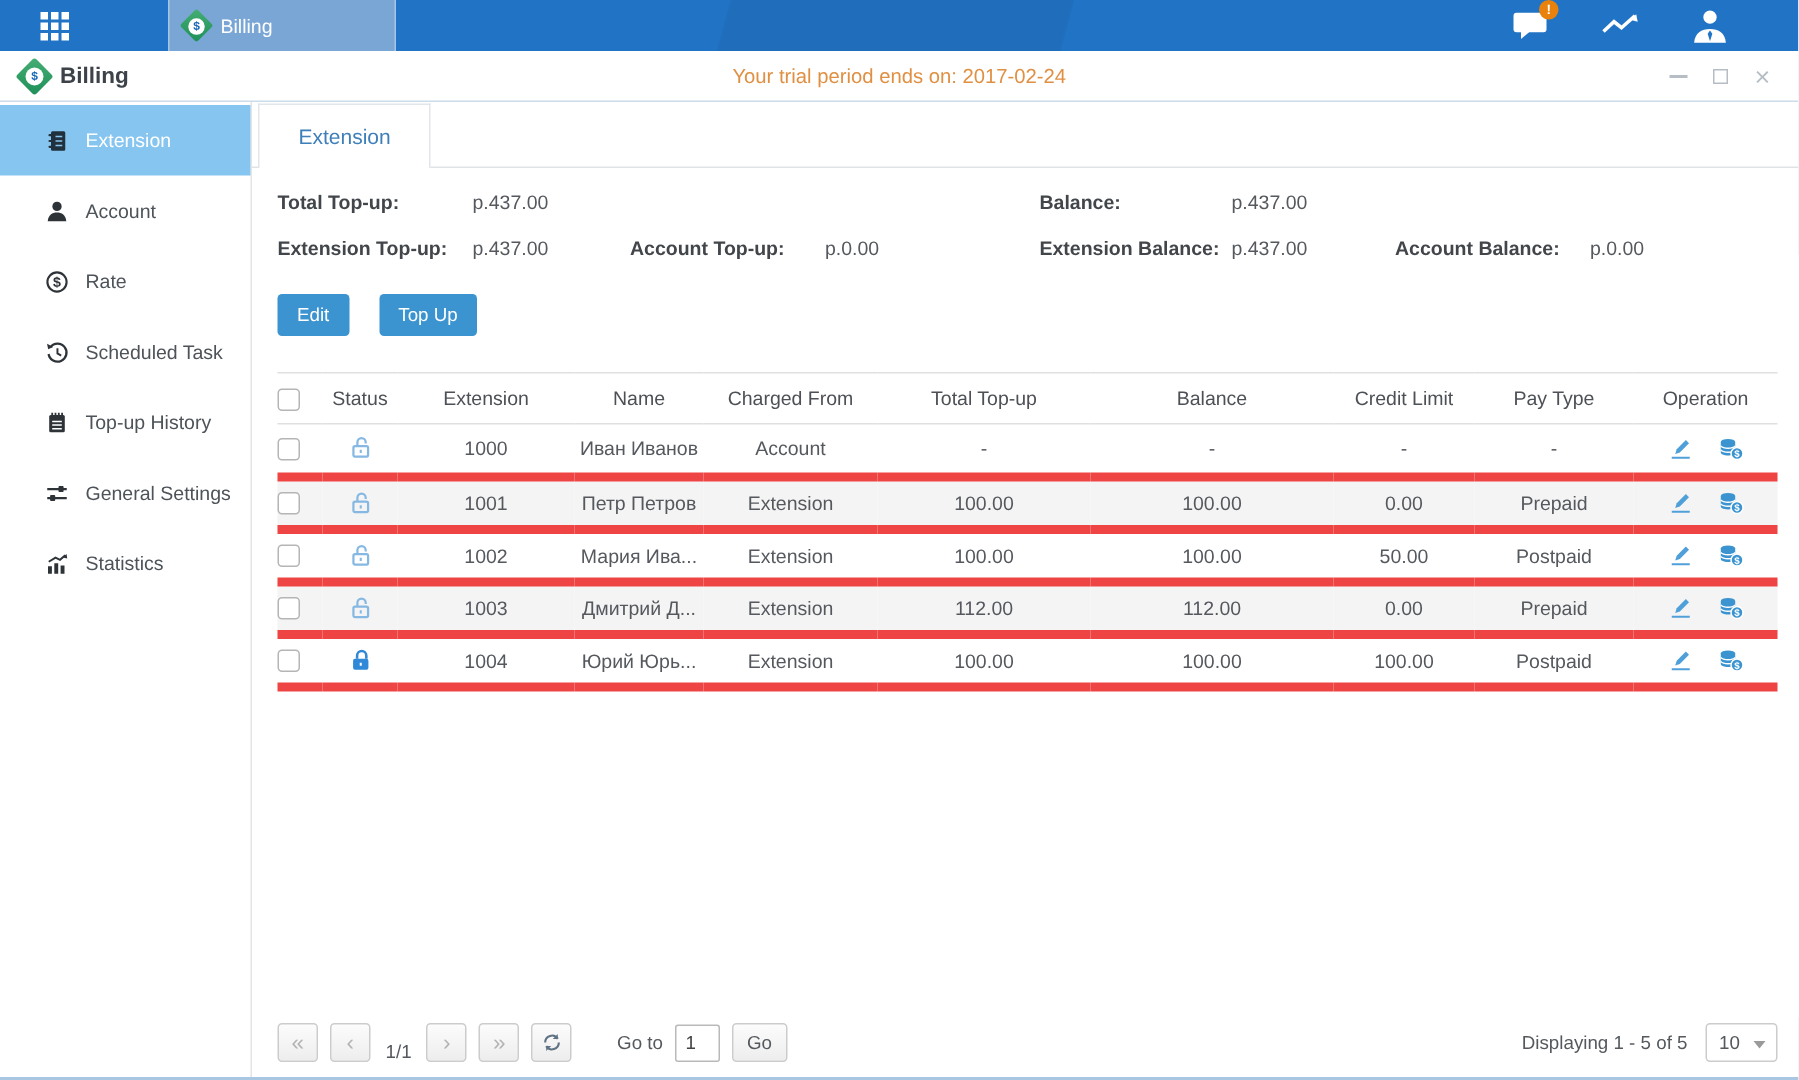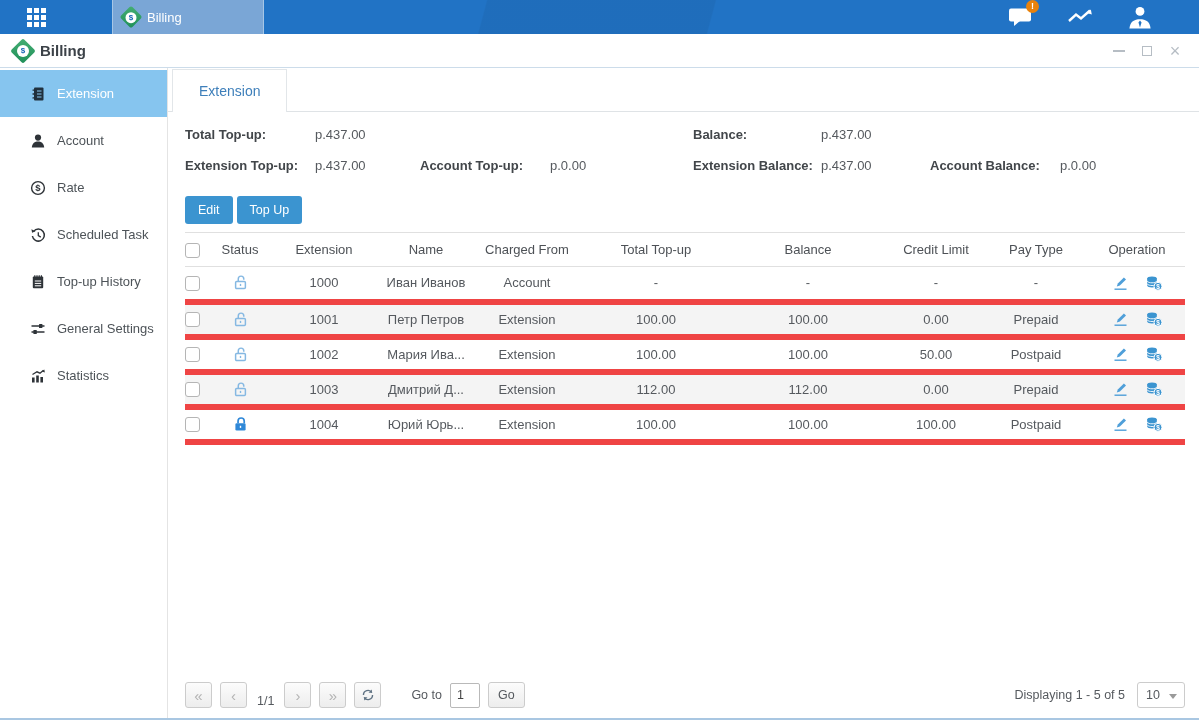--- a/index.html
+++ b/index.html
@@ -57,21 +57,21 @@
 
   
   .summary { position:relative; height:74px; font-size:13px; }
   .sum-label { position:absolute; font-weight:bold; color:#42464a; }
   .sum-value { position:absolute; color:#55595e; }
   .r1 { top:15px; } .r2 { top:46px; }
   .c1 { left:17px; } .v1 { left:147px; } .c2 { left:252px; } .v2 { left:382px; }
   .c3 { left:525px; } .v3 { left:653px; } .c4 { left:762px; } .v4 { left:892px; }
 
   
-  .actions { display:flex; gap:4px; padding:10px 15px 0 17px; margin-bottom:8px; }
+  .actions { display:flex; gap:20px; padding:10px 15px 0 17px; margin-bottom:24px; }
   .btn-blue { background:#3b94d0; color:#fff; border:none; font-size:12.5px; font-family:inherit;
               padding:0 13px; height:28px; border-radius:3px; cursor:pointer; }
 
   
   .tbl-wrap { padding:0 14px 0 17px; }
   table { width:100%; border-collapse:collapse; table-layout:fixed; font-size:13px; color:#55595e; }
   thead th { font-weight:400; color:#4d5156; height:34px; border-top:1px solid #e0e0e0; border-bottom:1px solid #e0e0e0; text-align:center; }
   tbody td { height:35px; border-bottom:6px solid #ef4444; text-align:center; }
   tbody tr:nth-child(even) { background:#f4f4f4; }
   col.c-check { width:30px; } col.c-status { width:50px; } col.c-ext { width:118px; }
@@ -149,20 +149,21 @@
     </div>
   </div>
 
   <div class="titlebar">
     <div class="app">
       <span class="diamond" style="width:18px;height:18px;">
           <span class="dollar" style="width:12px;height:12px;line-height:12px;">$</span>
         </span>
       <span class="name">Billing</span>
     </div>
+    <div class="trial">Your trial period ends on: 2017-02-24</div>
     <div class="winctrl">
       <span class="wc wc-min">
           <i></i>
         </span>
       <span class="wc wc-max">
           <i></i>
         </span>
       <span class="wc wc-close">×</span>
     </div>
   </div>

